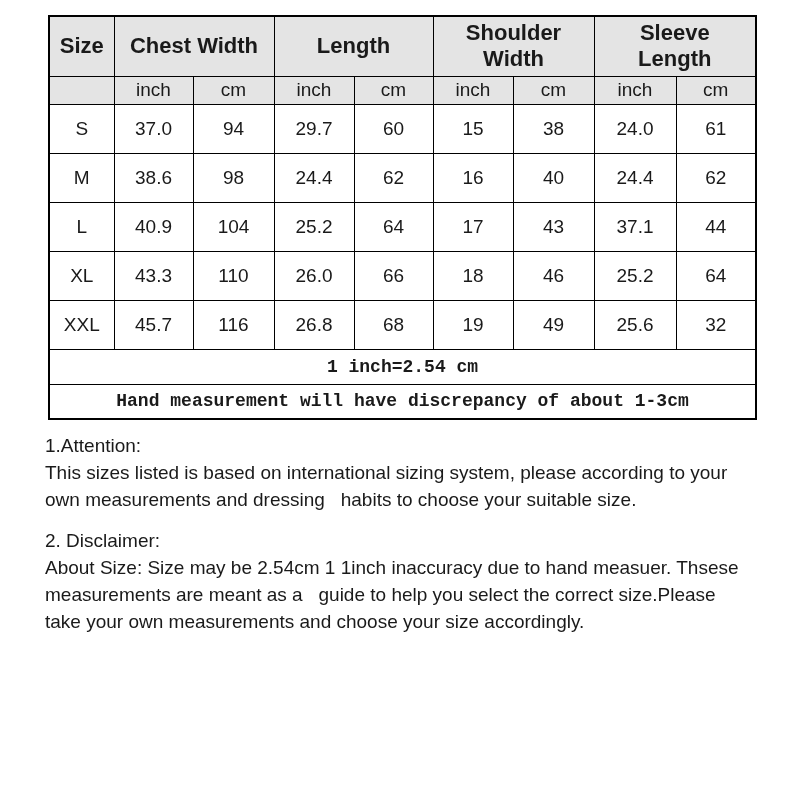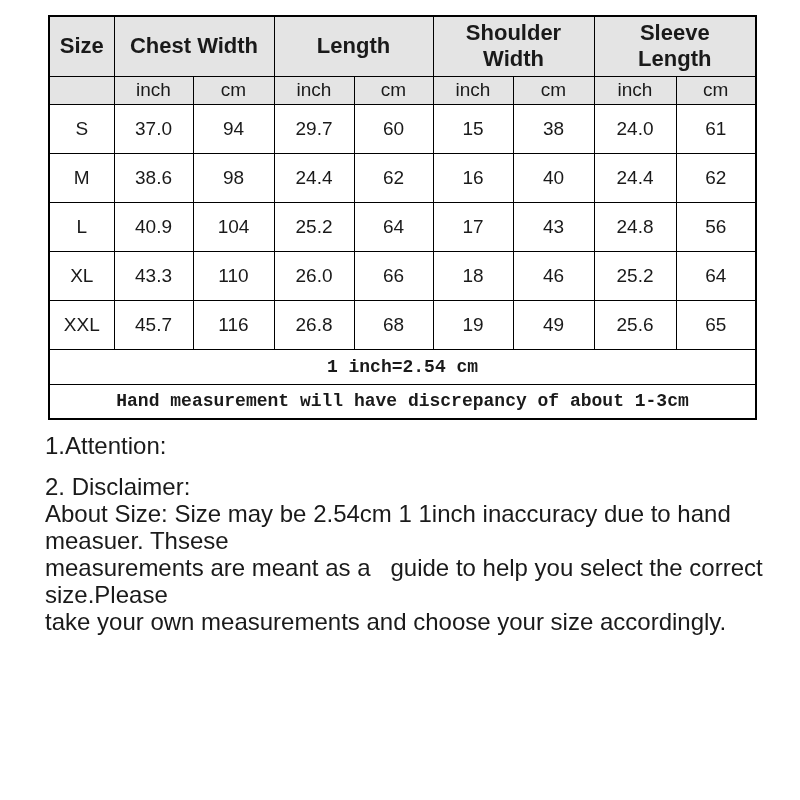--- a/index.html
+++ b/index.html
@@ -46,21 +46,21 @@
   .size-table td.size-cell,
   .size-table td.value-cell{
     font-size:19px;font-weight:normal;background:#ffffff;
   }
   .size-table td.footnote{
     font-family:"Liberation Mono", monospace;
     font-size:18px;font-weight:bold;background:#ffffff;
   }
   .notes{
     margin:12px 15px 0 45px;
-    font-size:24px;
+    font-size:19px;
     line-height:27px;
   }
   .note-section{margin:0 0 14px 0;}
   .note-title{white-space:pre-wrap;}
   .note-body{white-space:pre-wrap;}
 </style>
 </head>
 <body>
 
 <table class="size-table">
@@ -121,22 +121,22 @@
         <td class="value-cell">62</td>
       </tr>
       <tr class="data">
         <td class="size-cell">L</td>
         <td class="value-cell">40.9</td>
         <td class="value-cell">104</td>
         <td class="value-cell">25.2</td>
         <td class="value-cell">64</td>
         <td class="value-cell">17</td>
         <td class="value-cell">43</td>
-        <td class="value-cell">24.8</td>
-        <td class="value-cell">56</td>
+        <td class="value-cell">37.1</td>
+        <td class="value-cell">44</td>
       </tr>
       <tr class="data">
         <td class="size-cell">XL</td>
         <td class="value-cell">43.3</td>
         <td class="value-cell">110</td>
         <td class="value-cell">26.0</td>
         <td class="value-cell">66</td>
         <td class="value-cell">18</td>
         <td class="value-cell">46</td>
         <td class="value-cell">25.2</td>
@@ -144,34 +144,36 @@
       </tr>
       <tr class="data">
         <td class="size-cell">XXL</td>
         <td class="value-cell">45.7</td>
         <td class="value-cell">116</td>
         <td class="value-cell">26.8</td>
         <td class="value-cell">68</td>
         <td class="value-cell">19</td>
         <td class="value-cell">49</td>
         <td class="value-cell">25.6</td>
-        <td class="value-cell">65</td>
+        <td class="value-cell">32</td>
       </tr>
       <tr class="foot">
         <td class="footnote" colspan="9">1 inch=2.54 cm</td>
       </tr>
       <tr class="foot">
         <td class="footnote" colspan="9">Hand measurement will have discrepancy of about 1-3cm</td>
       </tr>
     </tbody>
 </table>
 
 <div class="notes">
   <div class="note-section">
     <div class="note-title">1.Attention:</div>
+    <div class="note-body">This sizes listed is based on international sizing system, please according to your
+own measurements and dressing   habits to choose your suitable size.</div>
   </div>
   <div class="note-section">
     <div class="note-title">2. Disclaimer:</div>
     <div class="note-body">About Size: Size may be 2.54cm 1 1inch inaccuracy due to hand measuer. Thsese
 measurements are meant as a   guide to help you select the correct size.Please
 take your own measurements and choose your size accordingly.</div>
   </div>
 </div>
 
 </body></html>

